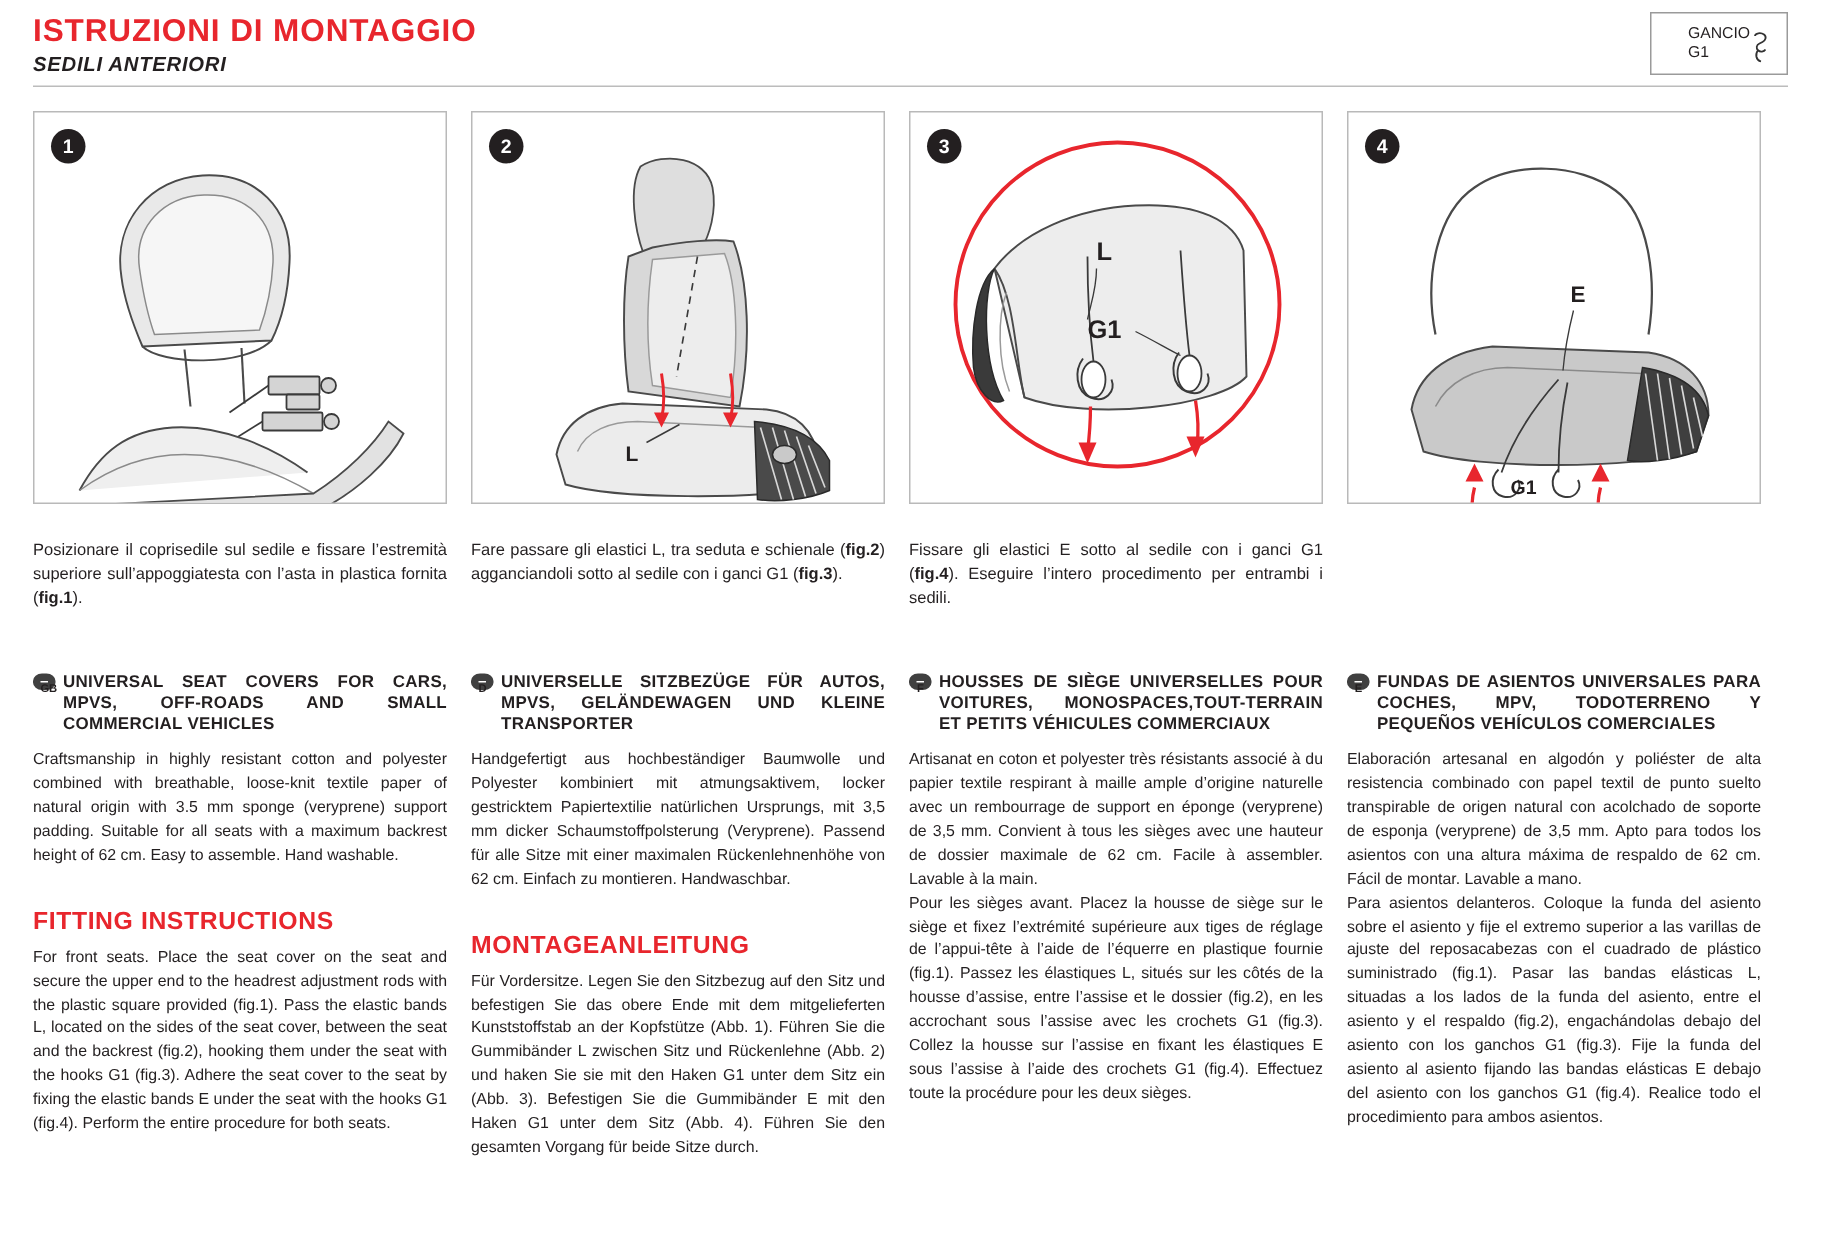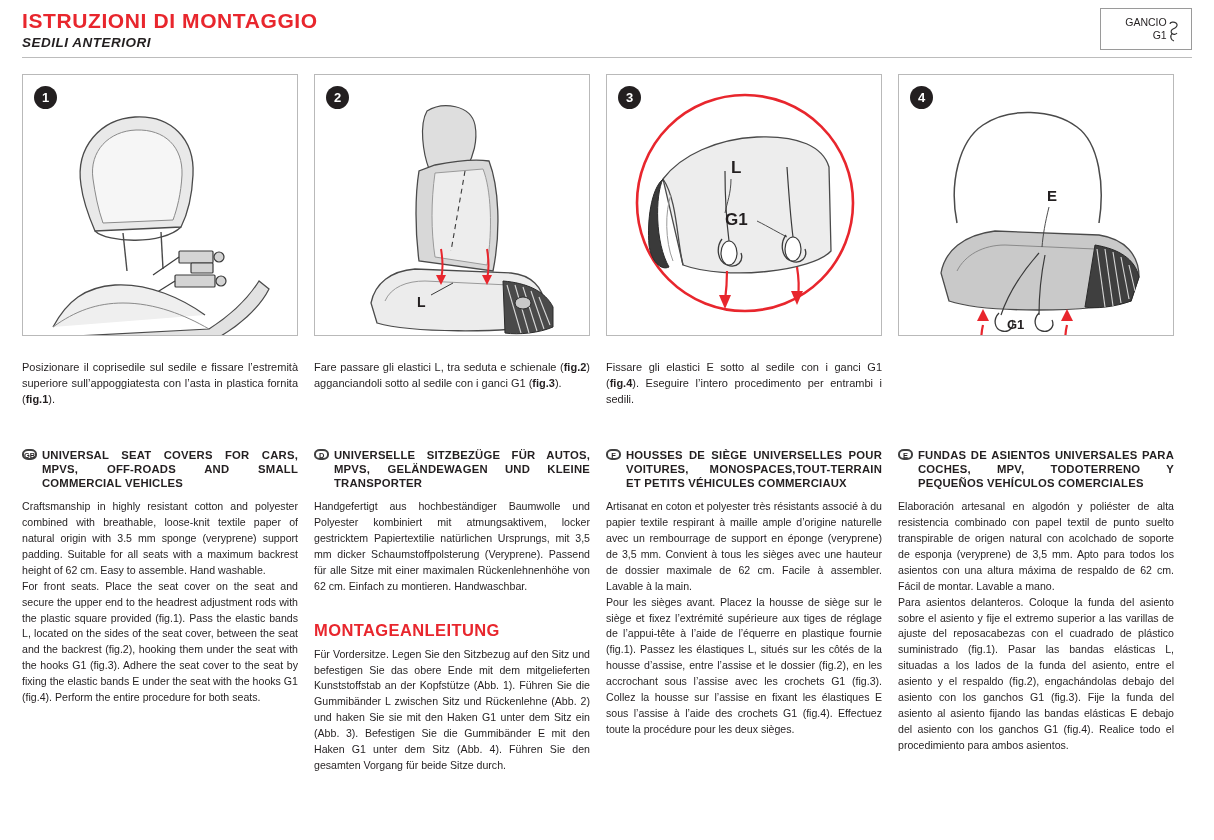--- a/index.html
+++ b/index.html
@@ -53,21 +53,21 @@
     width: 92px; height: 42px;
     border: 1px solid #9a9a9a;
     background: #fff;
     display: flex;
     align-items: center;
     justify-content: center;
   }
   .gancio-text {
     font-size: 10.5px;
     line-height: 1.25;
-    text-align: right;
+    text-align: left;
     color: #231f20;
   }
   .gancio-hook {
     position: absolute;
     right: 9px; top: 12px;
     width: 16px; height: 22px;
   }
 
   
   .figures {
@@ -128,21 +128,21 @@
     letter-spacing: 0.2px;
     line-height: 1.25;
     text-transform: uppercase;
     margin-bottom: 9px;
     text-align: justify;
   }
   .flag {
     display: inline-block;
     flex: 0 0 auto;
     width: 15px; height: 11px;
-    border: 2px solid #404040;
+    border: 5px solid #404040;
     border-radius: 6px/5px;
     position: relative;
     margin-top: 1px;
     background: #fff;
   }
   .flag span {
     position: absolute;
     left: 0; right: 0; top: 0; bottom: 0;
     font-size: 7.5px;
     font-weight: bold;
@@ -347,20 +347,21 @@
   <div class="columns">
 
     <div class="col">
       <div class="col-head">
         <span class="flag">
             <span>GB</span>
           </span>
         <span>UNIVERSAL SEAT COVERS FOR CARS, MPVS, OFF-ROADS AND SMALL COMMERCIAL VEHICLES</span>
       </div>
       <div class="col-body">Craftsmanship in highly resistant cotton and polyester combined with breathable, loose-knit textile paper of natural origin with 3.5 mm sponge (veryprene) support padding. Suitable for all seats with a maximum backrest height of 62 cm. Easy to assemble. Hand washable.</div>
+      <div class="col-sub">FITTING INSTRUCTIONS</div>
       <div class="col-body2">For front seats. Place the seat cover on the seat and secure the upper end to the headrest adjustment rods with the plastic square provided (fig.1). Pass the elastic bands L, located on the sides of the seat cover, between the seat and the backrest (fig.2), hooking them under the seat with the hooks G1 (fig.3). Adhere the seat cover to the seat by fixing the elastic bands E under the seat with the hooks G1 (fig.4). Perform the entire procedure for both seats.</div>
     </div>
 
     <div class="col">
       <div class="col-head">
         <span class="flag">
             <span>D</span>
           </span>
         <span>UNIVERSELLE SITZBEZÜGE FÜR AUTOS, MPVS, GELÄNDEWAGEN UND KLEINE TRANSPORTER</span>
       </div>

